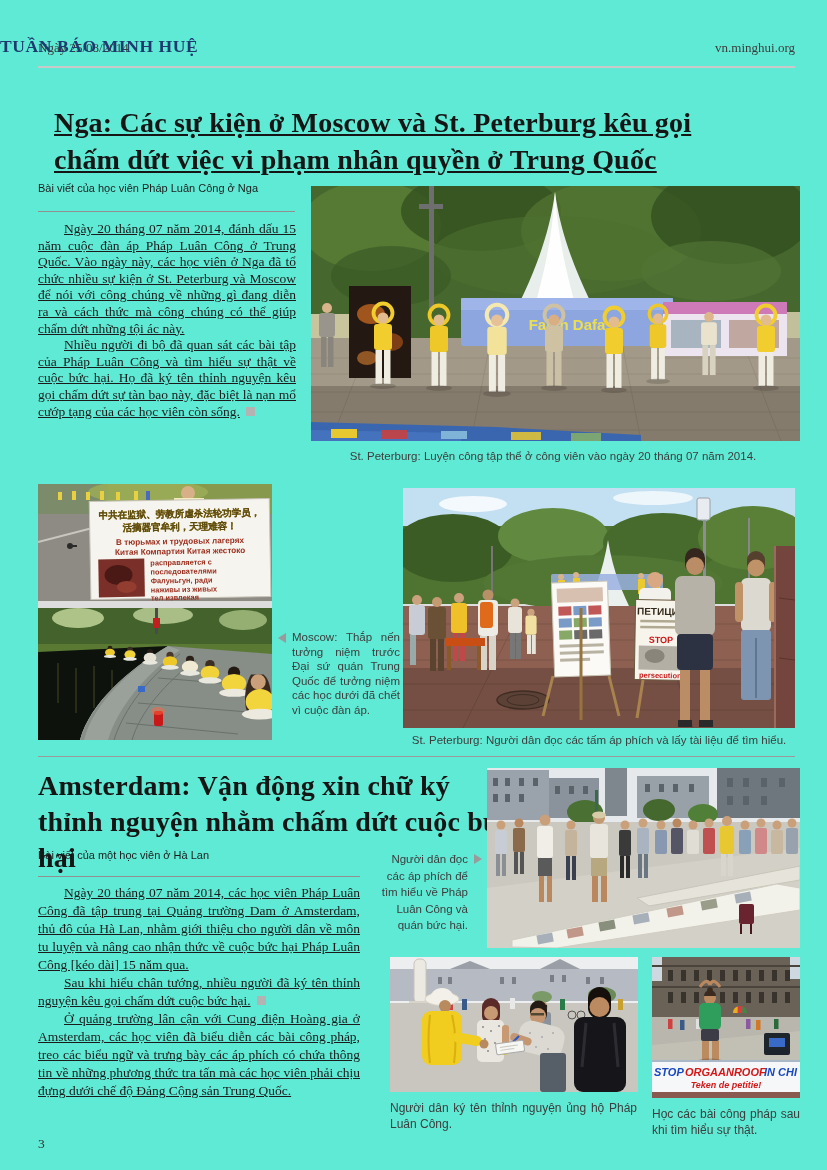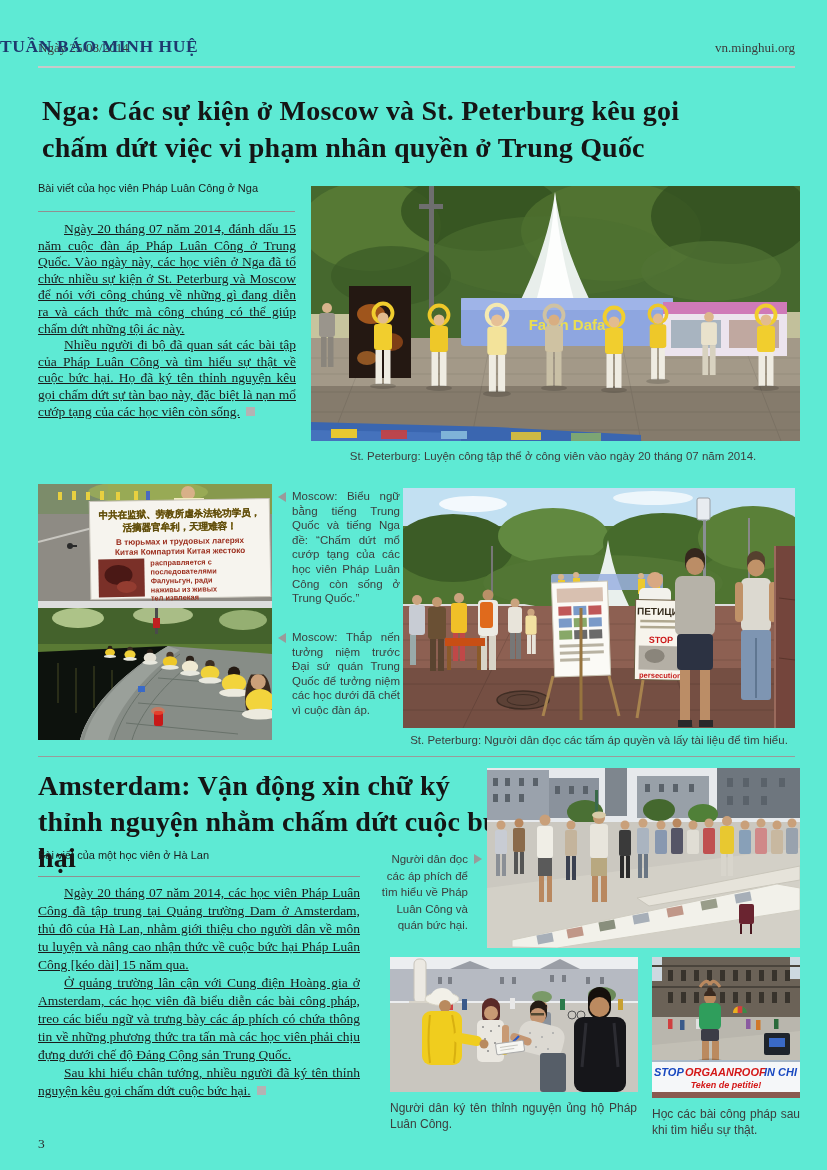--- a/index.html
+++ b/index.html
@@ -63,21 +63,21 @@
 </head>
 <body>
 
 <div class="page">
 
   <div class="abs" id="hdr-date">Ngày 25/08/2014</div>
   <div class="abs" id="hdr-title">TUẦN BÁO MINH HUỆ</div>
   <div class="abs" id="hdr-site">vn.minghui.org</div>
   <div class="abs" id="hdr-rule"></div>
 
-  <h2 class="abs headline" id="headline-ru" style="margin:4px;">Nga: Các sự kiện ở Moscow và St. Peterburg kêu gọi chấm dứt việc vi phạm nhân quyền ở Trung Quốc</h2>
+  <h2 class="abs headline" id="headline-ru" style="margin:16px;text-decoration:underline;">Nga: Các sự kiện ở Moscow và St. Peterburg kêu gọi chấm dứt việc vi phạm nhân quyền ở Trung Quốc</h2>
   <div class="abs byline" id="byline-ru">Bài viết của học viên Pháp Luân Công ở Nga</div>
   <div class="abs" id="byline-rule-ru"></div>
 
   <div class="abs bodycol" id="body-ru">
     <p><span>Ngày 20 tháng 07 năm 2014, đánh dấu 15 năm cuộc đàn áp Pháp Luân Công ở Trung Quốc. Vào ngày này, các học viên ở Nga đã tổ chức nhiều sự kiện ở St. Peterburg và Moscow để nói với công chúng về những gì đang diễn ra và cách thức mà công chúng có thể giúp chấm dứt những tội ác này.</span></p>
     <p><span>Nhiều người đi bộ đã quan sát các bài tập của Pháp Luân Công và tìm hiểu sự thật về cuộc bức hại. Họ đã ký tên thỉnh nguyện kêu gọi chấm dứt sự tàn bạo này, đặc biệt là nạn mổ cướp tạng của các học viên còn sống.</span><span class="endmark"></span></p>
   </div>
 
   <div class="abs photo" id="photo-fountain">
     <svg width="489" height="255" viewBox="0 0 489 255">
@@ -314,24 +314,20 @@
             <ellipse cx="0" cy="2" rx="8" ry="7" fill="#f2d43c"></ellipse>
             <ellipse cx="0" cy="9" rx="10" ry="3" fill="#eceade"></ellipse>
           </g>
       </g>
       <rect x="116" y="103" width="9" height="15" rx="2" fill="#c81818"></rect>
       <ellipse cx="120" cy="103" rx="7" ry="4" fill="#ff6840" opacity=".5"></ellipse>
       <rect x="100" y="78" width="7" height="6" fill="#3a6ac8"></rect>
     </svg>
   </div>
 
-  <div class="abs cap" id="cap-banner">
-    <span class="tri tri-left"></span>
-    <span>Moscow: Biểu ngữ bằng tiếng Trung Quốc và tiếng Nga đề: “Chấm dứt mổ cướp tạng của các học viên Pháp Luân Công còn sống ở Trung Quốc.”</span>
-  </div>
   <div class="abs cap" id="cap-vigil">
     <span class="tri tri-left"></span>
     <span>Moscow: Thắp nến tưởng niệm trước Đại sứ quán Trung Quốc để tưởng niệm các học dưới đã chết vì cuộc đàn áp.</span>
   </div>
 
   <div class="abs photo" id="photo-petition">
     <svg width="392" height="240" viewBox="0 0 392 240">
       <rect width="392" height="80" fill="#c2e0f2"></rect>
       <ellipse cx="70" cy="16" rx="34" ry="8" fill="#ffffff" opacity=".8"></ellipse>
       <ellipse cx="250" cy="10" rx="40" ry="7" fill="#ffffff" opacity=".7"></ellipse>
@@ -490,32 +486,32 @@
         <rect x="366" y="94" width="8" height="40" rx="4" fill="#c09268"></rect>
         <rect x="338" y="142" width="30" height="70" rx="3" fill="#7e95b2"></rect>
         <line x1="353" y1="150" x2="353" y2="210" stroke="#5f7691" stroke-width="2"></line>
       </g>
       <rect x="372" y="58" width="20" height="182" fill="#74453c"></rect>
       <line x1="372" y1="58" x2="372" y2="240" stroke="#9a6a5c" stroke-width="2"></line>
       <line x1="376" y1="110" x2="392" y2="112" stroke="#5a352c"></line>
         <line x1="376" y1="170" x2="392" y2="172" stroke="#5a352c"></line>
     </svg>
   </div>
-  <div class="abs cap" id="cap-petition">St. Peterburg: Người dân đọc các tấm áp quyền và lấy tài liệu để tìm hiểu.</div>
+  <div class="abs cap" id="cap-petition">St. Peterburg: Người dân đọc các tấm áp phích và lấy tài liệu để tìm hiểu.</div>
 
   <div class="abs" id="section-rule"></div>
 
   <h2 class="abs headline" id="headline-am" style="margin:0;">Amsterdam: Vận động xin chữ ký thỉnh nguyện nhằm chấm dứt cuộc bức hại</h2>
   <div class="abs byline" id="byline-am">Bài viết của một học viên ở Hà Lan</div>
   <div class="abs" id="byline-rule-am"></div>
 
   <div class="abs bodycol" id="body-am">
     <p><span>Ngày 20 tháng 07 năm 2014, các học viên Pháp Luân Công đã tập trung tại Quảng trường Dam ở Amsterdam, thủ đô của Hà Lan, nhằm giới thiệu cho người dân về môn tu luyện và nâng cao nhận thức về cuộc bức hại Pháp Luân Công [kéo dài] 15 năm qua.</span></p>
+    <p><span>Sau khi hiểu chân tướng, nhiều người đã ký tên thỉnh nguyện kêu gọi chấm dứt cuộc bức hại.</span><span class="endmark"></span></p>
     <p><span>Ở quảng trường lân cận với Cung điện Hoàng gia ở Amsterdam, các học viên đã biểu diễn các bài công pháp, treo các biểu ngữ và trưng bày các áp phích có chứa thông tin về những phương thức tra tấn mà các học viên phải chịu đựng dưới chế độ Đảng Cộng sản Trung Quốc.</span></p>
-    <p><span>Sau khi hiểu chân tướng, nhiều người đã ký tên thỉnh nguyện kêu gọi chấm dứt cuộc bức hại.</span><span class="endmark"></span></p>
   </div>
 
   <div class="abs cap" id="cap-crowd">
     <span class="tri tri-right"></span>
     <span>Người dân đọc các áp phích để tìm hiểu về Pháp Luân Công và quán bức hại.</span>
   </div>
 
   <div class="abs photo" id="photo-crowd">
     <svg width="313" height="180" viewBox="0 0 313 180">
       <rect width="313" height="60" fill="#e6e9ec"></rect>

